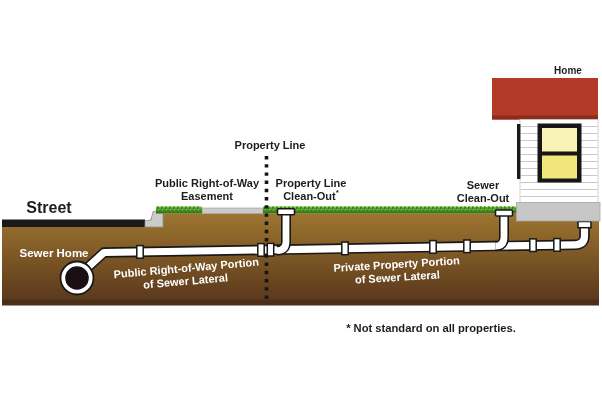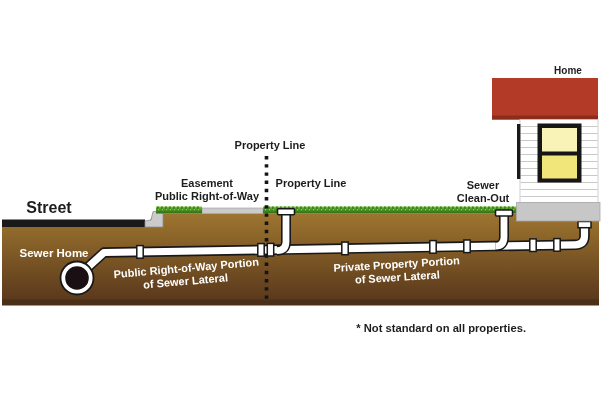--- a/index.html
+++ b/index.html
@@ -17,21 +17,21 @@
   .white { color:#ffffff; }
   .street-lbl   { left:20px;  top:202px; width:58px;  font-size:16px; }
   .sewermain-lbl{ left:14px;  top:247px; width:80px;  font-size:11.5px; }
   .easement-lbl { left:146px; top:177px; width:122px; }
   .propline-lbl { left:214px; top:139px; width:112px; }
   .plco-lbl     { left:252px; top:177px; width:118px; }
   .hco-lbl      { left:428px; top:179px; width:110px; }
   .home-lbl     { left:532px; top:65px;  width:72px;  font-size:10px; }
   .rowp-lbl     { left:114px; top:262px; width:142px; transform:rotate(-5deg); line-height:13px; }
   .privp-lbl    { left:326px; top:258px; width:142px; transform:rotate(-3.5deg); line-height:13px; }
-  .footnote-lbl { left:336px; top:322px; width:190px; text-align:right; font-size:11.2px; }
+  .footnote-lbl { left:336px; top:322px; width:190px; text-align:center; font-size:11.2px; }
 </style>
 </head>
 <body>
 
 <div class="canvas">
 
   <svg class="scene" width="602" height="402" viewBox="0 0 602 402">
     <defs>
       <linearGradient id="soilGrad" gradientUnits="userSpaceOnUse" x1="0" y1="213" x2="0" y2="301">
         <stop offset="0" stop-color="#9e7530"></stop>
@@ -124,28 +124,29 @@
       </g>
       <rect x="516.5" y="202.5" width="83.5" height="18.5" fill="#c7c7c7" stroke="#a8a8a8" stroke-width="0.8"></rect>
     </g>
   </svg>
 
   <div class="lbl street-lbl">Street</div>
 
   <div class="lbl white sewermain-lbl">Sewer Home</div>
 
   <div class="lbl easement-lbl">
+    <span class="ln">Public Right-of-Way</span>
     <span class="ln">Easement</span>
-    <span class="ln">Public Right-of-Way</span>
   </div>
 
   <div class="lbl propline-lbl">Property Line</div>
 
   <div class="lbl plco-lbl">
     <span class="ln">Property Line</span>
+    <span class="ln"><span>Clean-Out</span><sup>*</sup></span>
   </div>
 
   <div class="lbl hco-lbl">
     <span class="ln">Sewer</span>
     <span class="ln">Clean-Out</span>
   </div>
 
   <div class="lbl home-lbl">Home</div>
 
   <div class="lbl white rowp-lbl">

